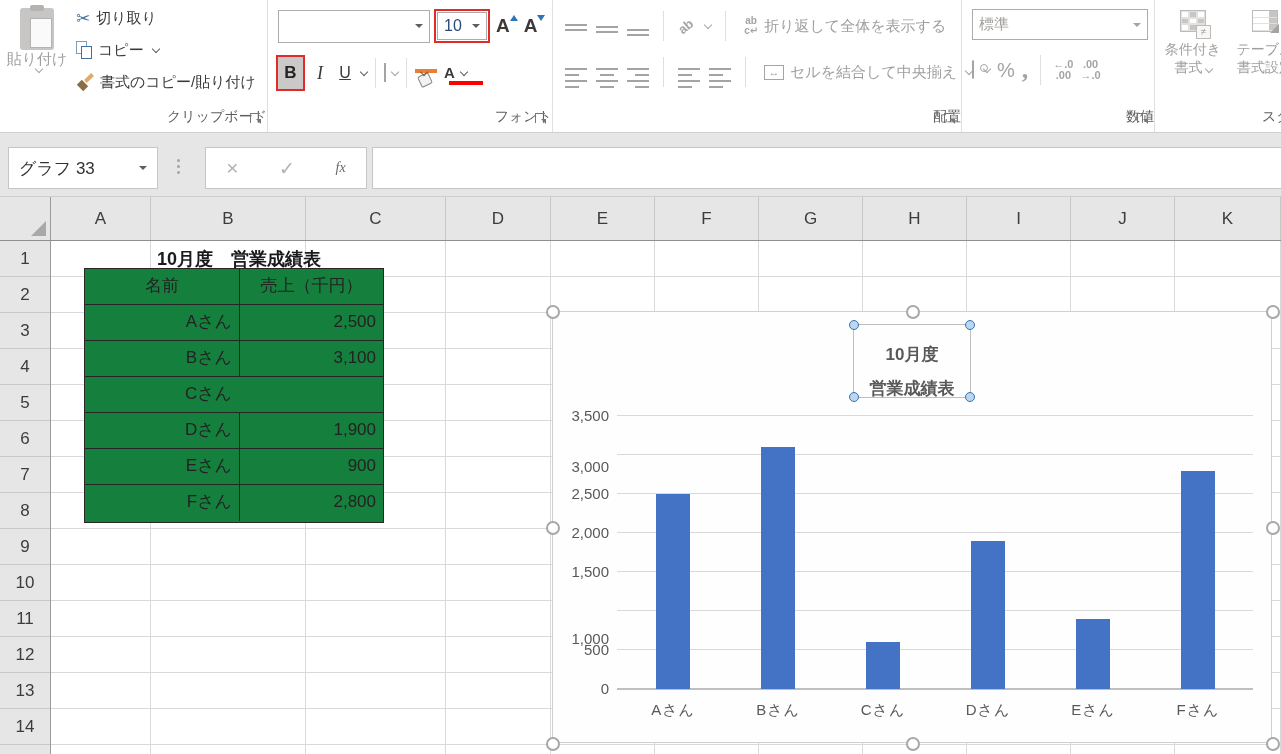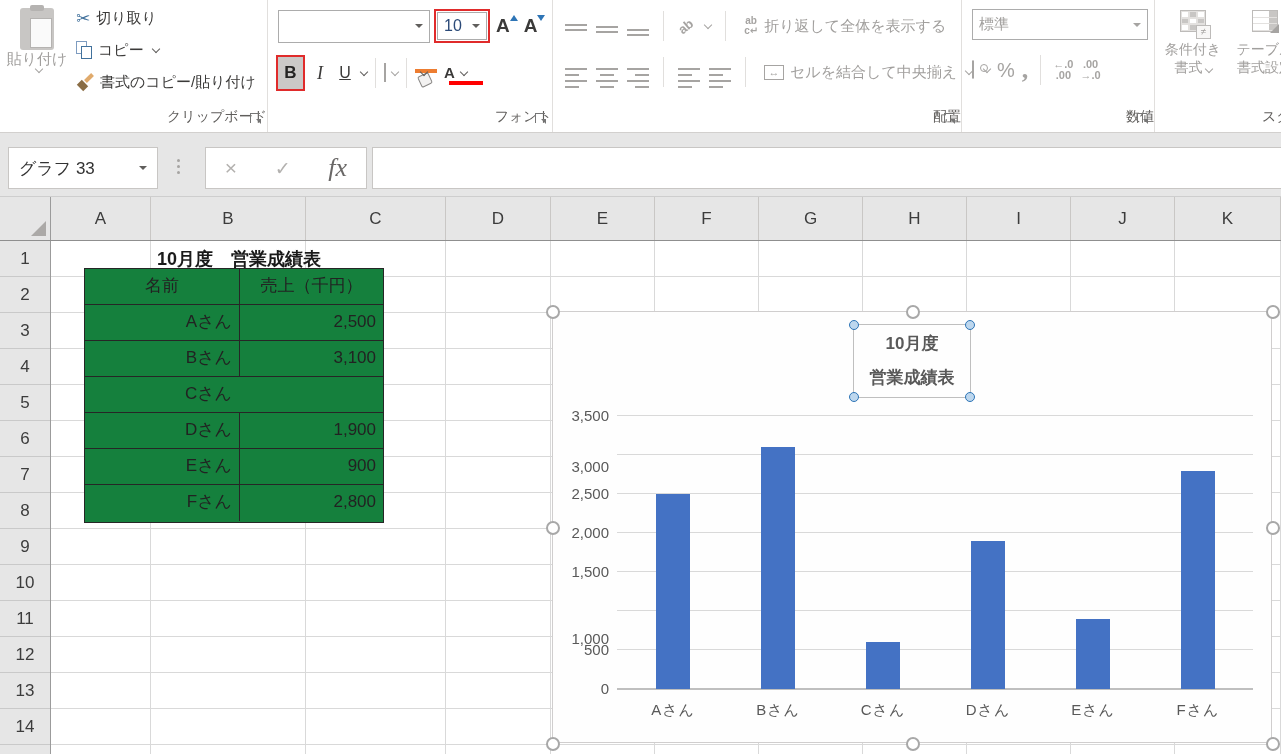--- a/index.html
+++ b/index.html
@@ -88,21 +88,21 @@
 .tbl-ic b{border-bottom:0.5px solid #E3E1DF}
 .tbl-ic:after{content:"";position:absolute;right:-2px;bottom:-2px;width:0;height:0;border-bottom:9px solid #A6A4A2;border-left:9px solid transparent}
 
 .fbar{position:absolute;left:0;top:133px;width:1281px;height:64px;background:#E6E6E6;border-bottom:1px solid #CECECE}
 .namebox{position:absolute;left:8px;top:14px;width:150px;height:42px;background:#fff;border:1px solid #C8C6C4;display:flex;align-items:center;justify-content:space-between;padding:0 10px;font-size:17px;color:#333}
 .vdots{position:absolute;left:177px;top:26px;display:flex;flex-direction:column;gap:3px}
 .vdots b{width:3px;height:3px;border-radius:50%;background:#A6A4A2}
 .fxbox{position:absolute;left:205px;top:14px;width:162px;height:42px;background:#fff;border:1px solid #C8C6C4;display:flex;align-items:center;justify-content:space-around}
 .fx-x{font-size:21px;color:#B3B1AF}
 .fx-ck{font-size:19px;color:#B3B1AF}
-.fx-fx{font-family:"Liberation Serif","DejaVu Serif",serif;font-style:italic;font-size:26px;color:#6A6867}
+.fx-fx{font-family:"Liberation Serif","DejaVu Serif",serif;font-style:italic;font-size:14px;color:#6A6867}
 .finput{position:absolute;left:372px;top:14px;width:909px;height:42px;background:#fff;border:1px solid #C8C6C4;border-right:none;font-size:16px;padding:0 8px;line-height:40px}
 
 .grid{position:absolute;left:0;top:197px;width:1281px;height:557px;background:#fff}
 #colheads{display:flex;height:44px;background:#E6E6E6;border-bottom:1px solid #8F8F8F}
 .corner{width:51px;height:100%;border-right:1px solid #9B9B9B;position:relative;background:#E6E6E6}
 .corner-tri{position:absolute;right:4px;bottom:4px;width:0;height:0;border-bottom:15px solid #ABA9A7;border-left:15px solid transparent}
 .colhead{height:100%;border-right:1px solid #C9C7C5;text-align:center;line-height:44px;font-size:17px;color:#3C3C3C}
 #rowheads{position:absolute;left:0;top:44px;width:51px;background:#E6E6E6;border-right:1px solid #9B9B9B}
 .rowhead{height:36px;line-height:36px;text-align:center;font-size:17px;color:#3C3C3C;border-bottom:1px solid #C9C9C9}
 .rowhead.partial{height:9px;overflow:hidden;border-bottom:none}
@@ -120,21 +120,21 @@
 .tcell.right{text-align:right;padding-right:7px}
 
 .chart{position:absolute;left:552px;top:311px;width:720px;height:432px;background:#FEFEFE;border:1.5px solid #D0CECE}
 #chartplot{position:absolute;left:0;top:0;right:0;bottom:0}
 .gridline{position:absolute;left:64px;width:636px;height:1px;background:#D9D9D9}
 .axisline{position:absolute;left:64px;width:636px;height:2px;background:#BFBFBF}
 .ytick{position:absolute;left:0;width:56px;text-align:right;font-size:15px;color:#595959;height:18px;line-height:18px}
 .bar{position:absolute;width:34px}
 .xtick{position:absolute;top:389px;width:70px;text-align:center;font-size:15px;color:#595959;letter-spacing:1px}
 .handle{position:absolute;width:14px;height:14px;border-radius:50%;background:#fff;border:2px solid #A8A8A8;z-index:5}
-.ctitle{position:absolute;left:300px;top:12px;width:118px;height:74px;border:1px solid #BFBFBF;background:#FEFEFE;text-align:center;padding-top:2px;z-index:4}
+.ctitle{position:absolute;left:300px;top:12px;width:118px;height:74px;border:1px solid #BFBFBF;background:#FEFEFE;text-align:center;padding-top:13px;z-index:4}
 .ctl{font-size:17px;font-weight:700;color:#595959;line-height:34px;white-space:nowrap}
 .thandle{position:absolute;width:10px;height:10px;border-radius:50%;background:#BDD7EE;border:1.5px solid #2E75B6}
 .thandle.tl{left:-5px;top:-5px}.thandle.tr{right:-5px;top:-5px}
 .thandle.bl{left:-5px;bottom:-5px}.thandle.br{right:-5px;bottom:-5px}
 </style>
 </head>
 <body>
 
 <div id="app">
 

